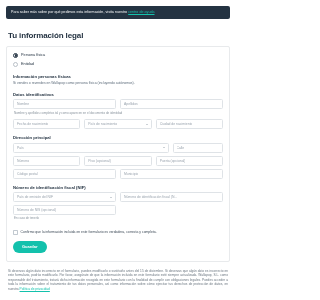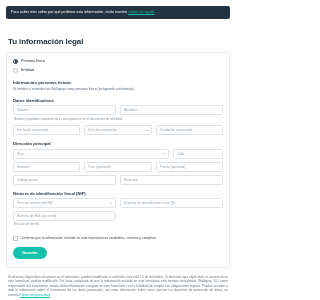--- a/index.html
+++ b/index.html
@@ -42,21 +42,21 @@
     line-height: 1.35;
     letter-spacing: 0.01em;
   }
   .banner-link {
     color: #13c1ac;
     text-decoration: underline;
   }
 
   
   .page-title {
-    margin: 18px 0 6px 8px;
+    margin: 12px 0 6px 8px;
     font-size: 8px;
     font-weight: bold;
     color: #243342;
     letter-spacing: -0.015em;
   }
 
   
   .card {
     margin: 0 6px;
     background: #ffffff;

